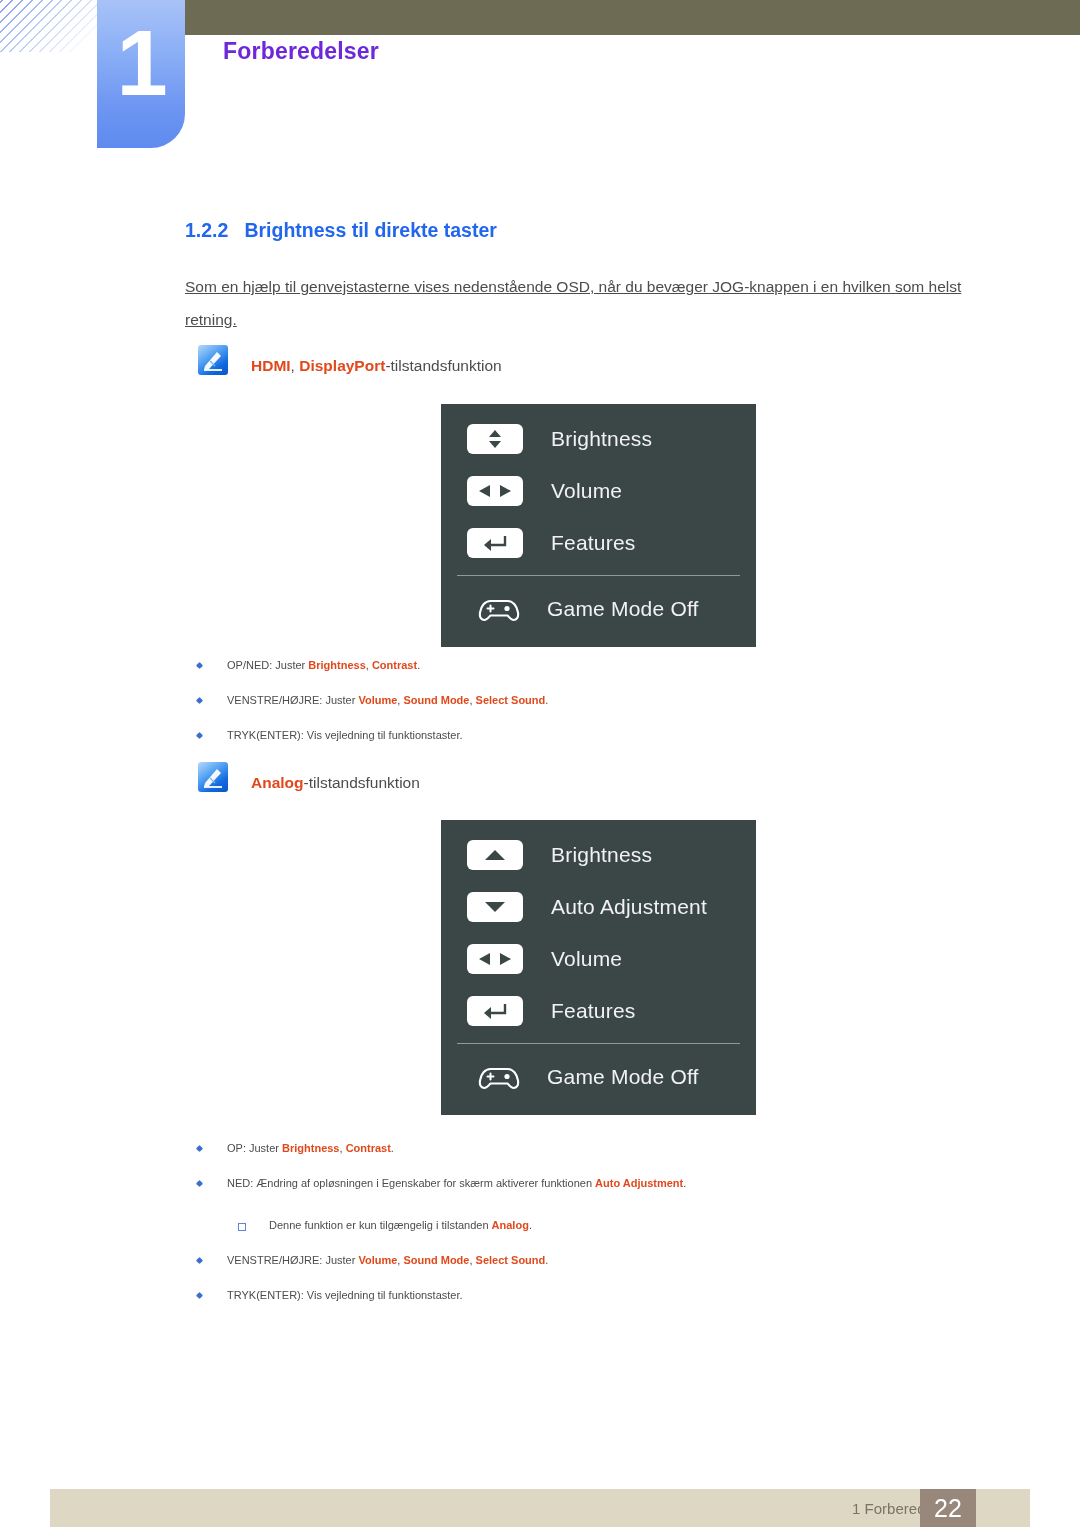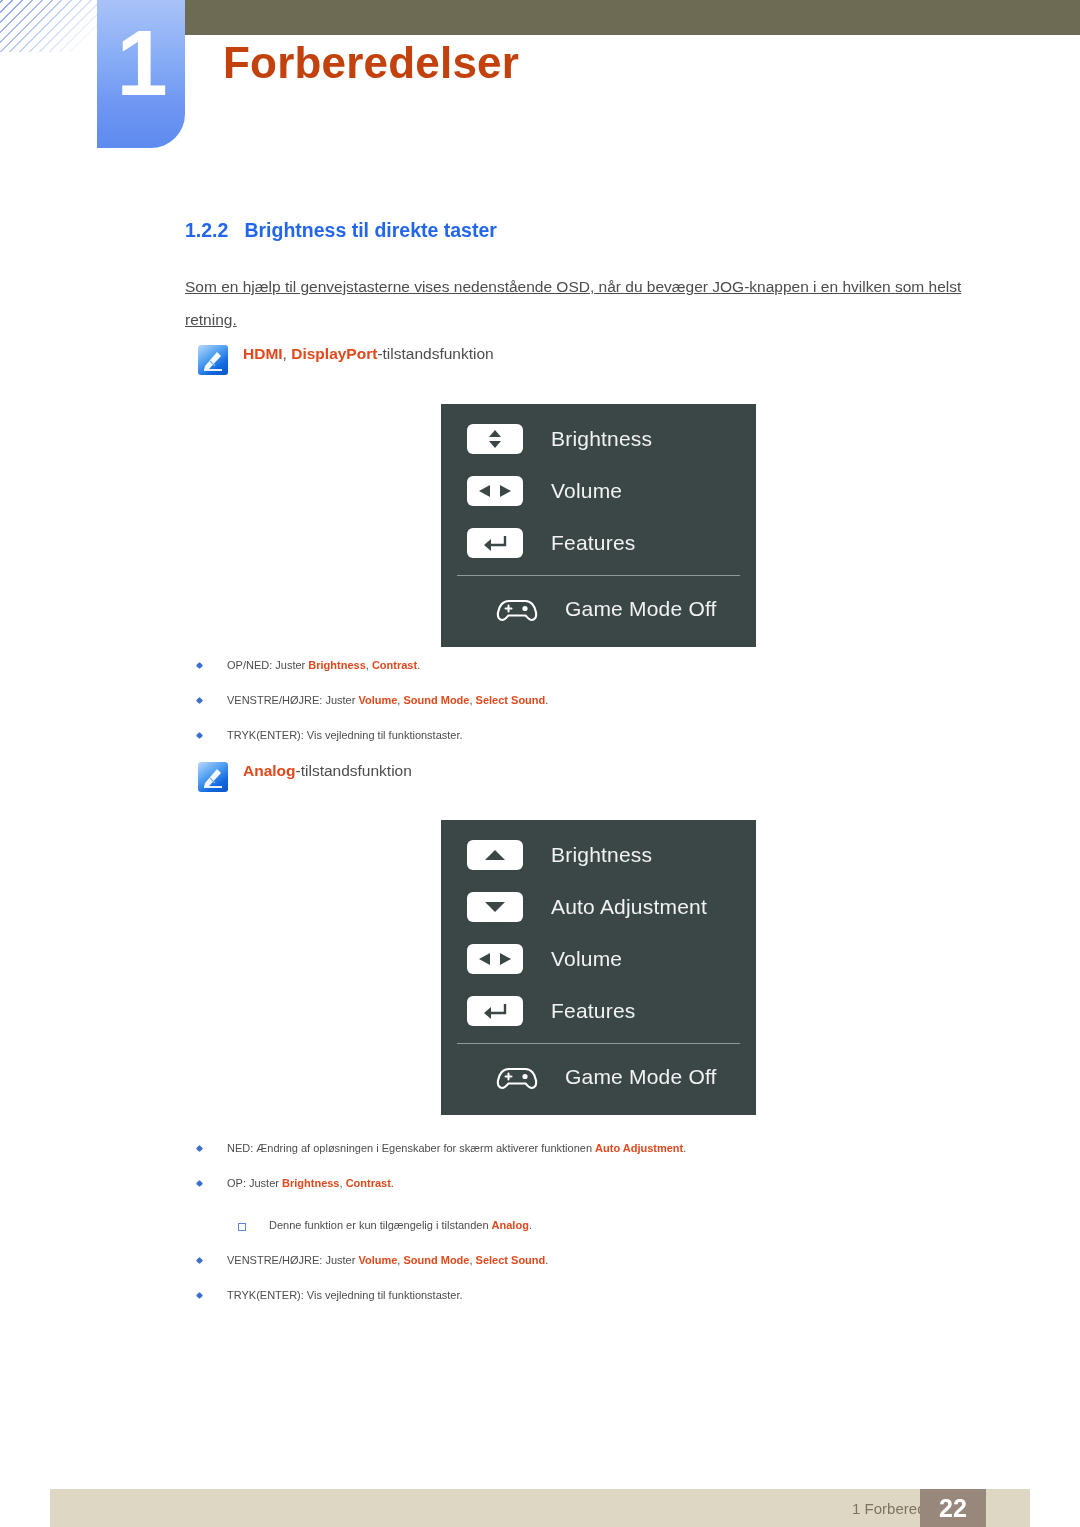--- a/index.html
+++ b/index.html
@@ -36,41 +36,41 @@
   }
   .chapter-tab .num{
     position:absolute;left:0;top:0;width:88px;height:126px;
     display:flex;align-items:center;justify-content:center;
     color:#ffffff;font-size:92px;font-weight:bold;line-height:1;
     letter-spacing:-2px;
   }
 
   .chapter-title{
     position:absolute;left:223px;top:38px;
-    font-size:44px;font-weight:bold;color:#c2410c;
+    font-size:23px;font-weight:bold;color:#6d28d9;
     letter-spacing:.2px;
   }
 
   
   #content{position:absolute;left:0;top:0;width:1080px;}
 
   .section-heading{
     position:absolute;left:185px;top:219px;
     font-size:19.5px;font-weight:bold;color:#2266ee;
     white-space:nowrap;
   }
   .section-heading .sh-num{display:inline-block;margin-right:16px;}
 
   .body-para{
     position:absolute;left:185px;top:270px;width:812px;
     font-size:15.5px;color:#4c4c4c;line-height:33px;text-decoration:underline;
   }
 
   
-  .note-line{position:absolute;display:flex;align-items:flex-start;gap:15px;padding-left:12px;}
+  .note-line{position:absolute;display:flex;align-items:flex-end;gap:23px;padding-left:12px;}
   .note-icon{
     width:30px;height:30px;flex:0 0 30px;border-radius:3px;
     background:linear-gradient(145deg,#b9d8fb 0%,#5aa6f3 36%,#1169e0 72%,#0a55c4 100%);
     position:relative;overflow:hidden;
   }
   .note-icon svg{position:absolute;left:0;top:0;}
   .note-text{font-size:15.5px;color:#4c4c4c;white-space:nowrap;}
   .note-text .kw{color:#e1491d;font-weight:bold;}
 
   
@@ -84,21 +84,21 @@
   .osd-row .key{
     width:56px;height:30px;flex:0 0 56px;
     background:#ffffff;border-radius:6px;
     display:flex;align-items:center;justify-content:center;gap:9px;
     margin-right:28px;
   }
   .osd-row .label{
     color:#f2f2f2;font-size:21px;font-weight:normal;letter-spacing:.2px;
   }
   .osd-sep{height:1px;background:#8d9a9a;margin:6px 16px 4px 16px;}
-  .osd-row.game{height:58px;padding-left:48px;}
+  .osd-row.game{height:58px;padding-left:30px;}
   .osd-row.game .key{background:transparent;width:56px;margin-right:20px;}
   .osd-row.game .label{font-size:21px;}
 
   
   .blist{position:absolute;left:185px;}
   .bitem{
     position:relative;padding-left:42px;font-size:11px;color:#4c4c4c;
     line-height:34px;margin-bottom:1px;white-space:nowrap;
   }
   .bitem::before{
@@ -122,24 +122,24 @@
   .footer-bar{
     position:absolute;left:50px;top:0;width:980px;height:38px;
     background:#ddd7c3;
   }
   .footer-text{
     position:absolute;right:122px;top:0;height:38px;
     display:flex;align-items:center;
     font-size:15px;color:#7d7363;white-space:nowrap;
   }
   .page-num{
-    position:absolute;left:920px;top:0;width:66px;height:38px;
+    position:absolute;left:920px;top:0;width:56px;height:38px;
     background:#98887c;color:#ffffff;
     display:flex;align-items:center;justify-content:center;
-    font-size:25px;font-weight:bold;
+    font-size:25px;font-weight:normal;
   }
 </style>
 </head>
 <body>
 
 <div id="page-header">
   <div class="hatch"></div>
   <div class="top-bar"></div>
   <div class="chapter-tab">
     <div class="num">1</div>
@@ -266,22 +266,22 @@
           <path d="M14.5 7 C9 7 5 12 4 18.5 C3.2 23.5 5.5 26 8.5 26 C11 26 12.5 23.5 14.5 21.5 L31.5 21.5 C33.5 23.5 35 26 37.5 26 C40.5 26 42.8 23.5 42 18.5 C41 12 37 7 31.5 7 Z" fill="none" stroke="#ffffff" stroke-width="2.1" stroke-linejoin="round"></path>
           <path d="M14.5 11.5 L14.5 17.5 M11.5 14.5 L17.5 14.5" stroke="#ffffff" stroke-width="2" stroke-linecap="round"></path>
           <circle cx="31" cy="14.5" r="2.6" fill="#ffffff"></circle>
         </svg>
       </div>
       <div class="label">Game Mode Off</div>
     </div>
   </div>
 
   <div class="blist" style="top:1131px;">
+    <div class="bitem"><span>OP: Juster </span><span class="kw">Brightness</span>, <span class="kw">Contrast</span><span>.</span></div>
     <div class="bitem"><span>NED: Ændring af opløsningen i Egenskaber for skærm aktiverer funktionen </span><span class="kw">Auto Adjustment</span><span>.</span></div>
-    <div class="bitem"><span>OP: Juster </span><span class="kw">Brightness</span>, <span class="kw">Contrast</span><span>.</span></div>
     <div class="bitem sub"><span>Denne funktion er kun tilgængelig i tilstanden </span><span class="kw">Analog</span><span>.</span></div>
     <div class="bitem"><span>VENSTRE/HØJRE: Juster </span><span class="kw">Volume</span>, <span class="kw">Sound Mode</span>, <span class="kw">Select Sound</span><span>.</span></div>
     <div class="bitem"><span>TRYK(ENTER): Vis vejledning til funktionstaster.</span></div>
   </div>
 
 </div>
 
 <div id="page-footer">
   <div class="footer-bar"></div>
   <div class="footer-text">1 Forberedelser</div>

